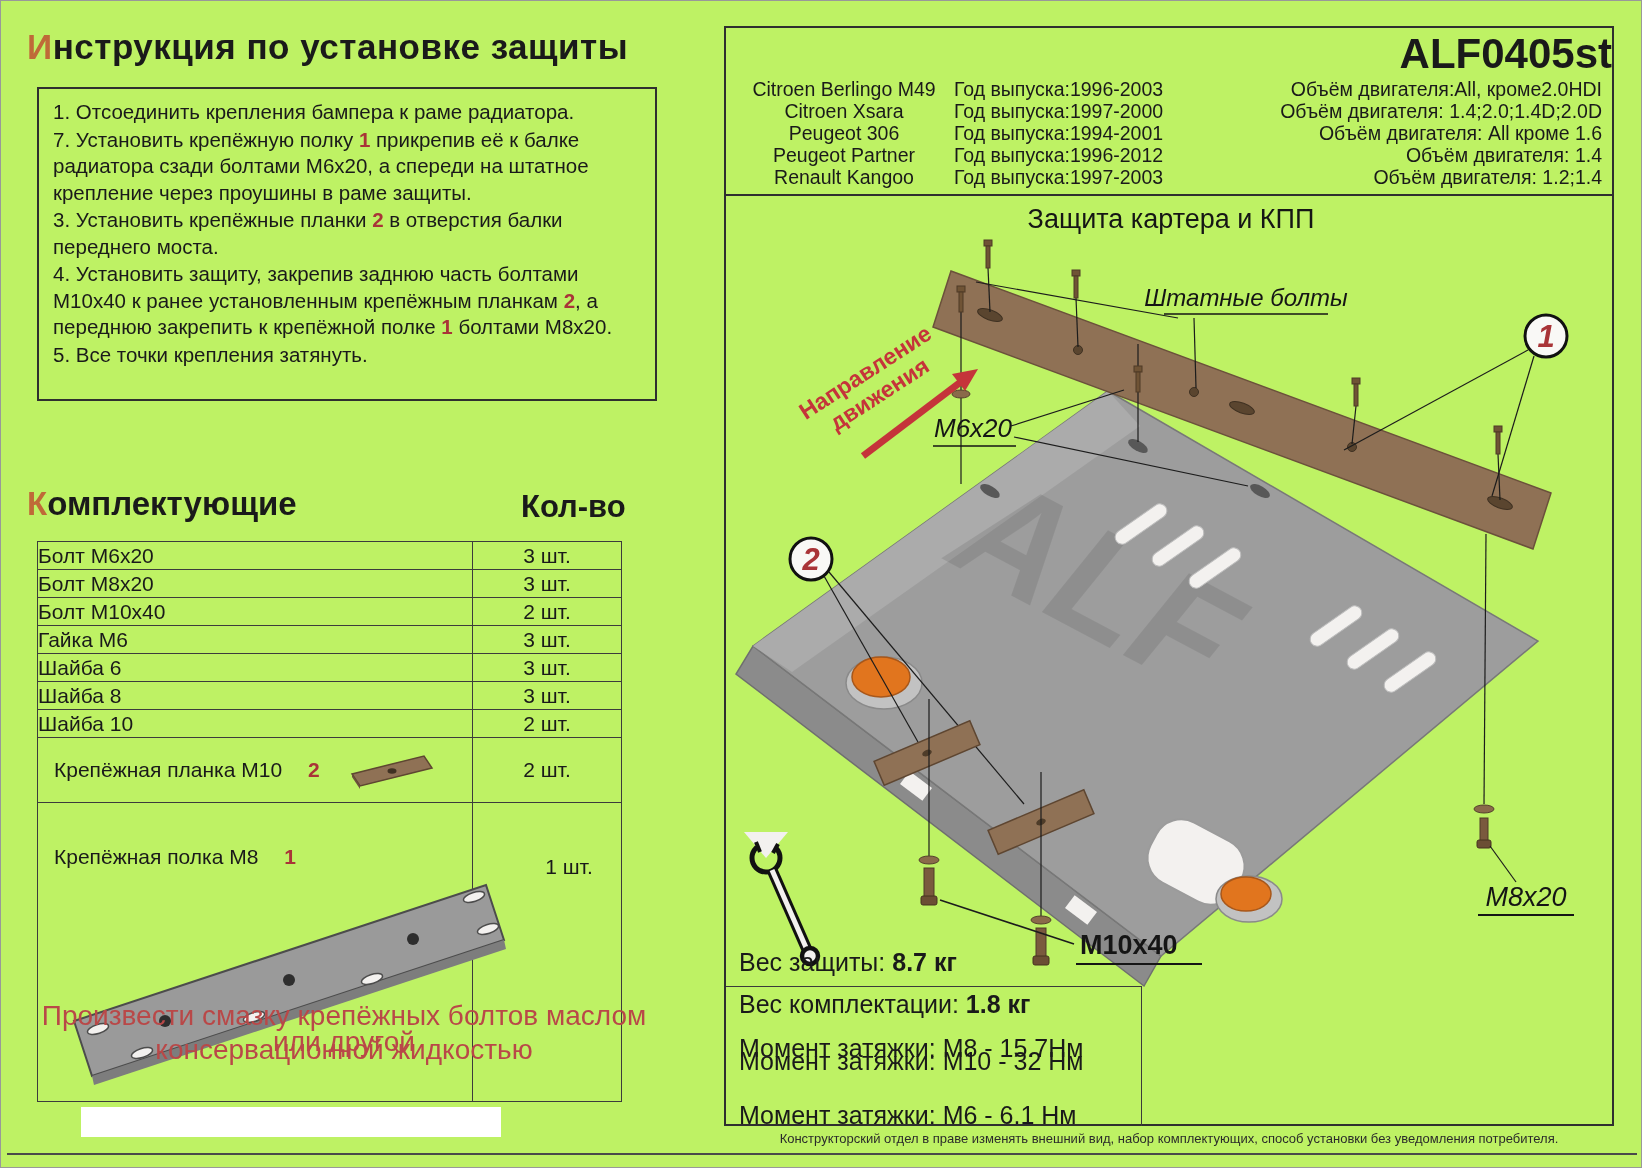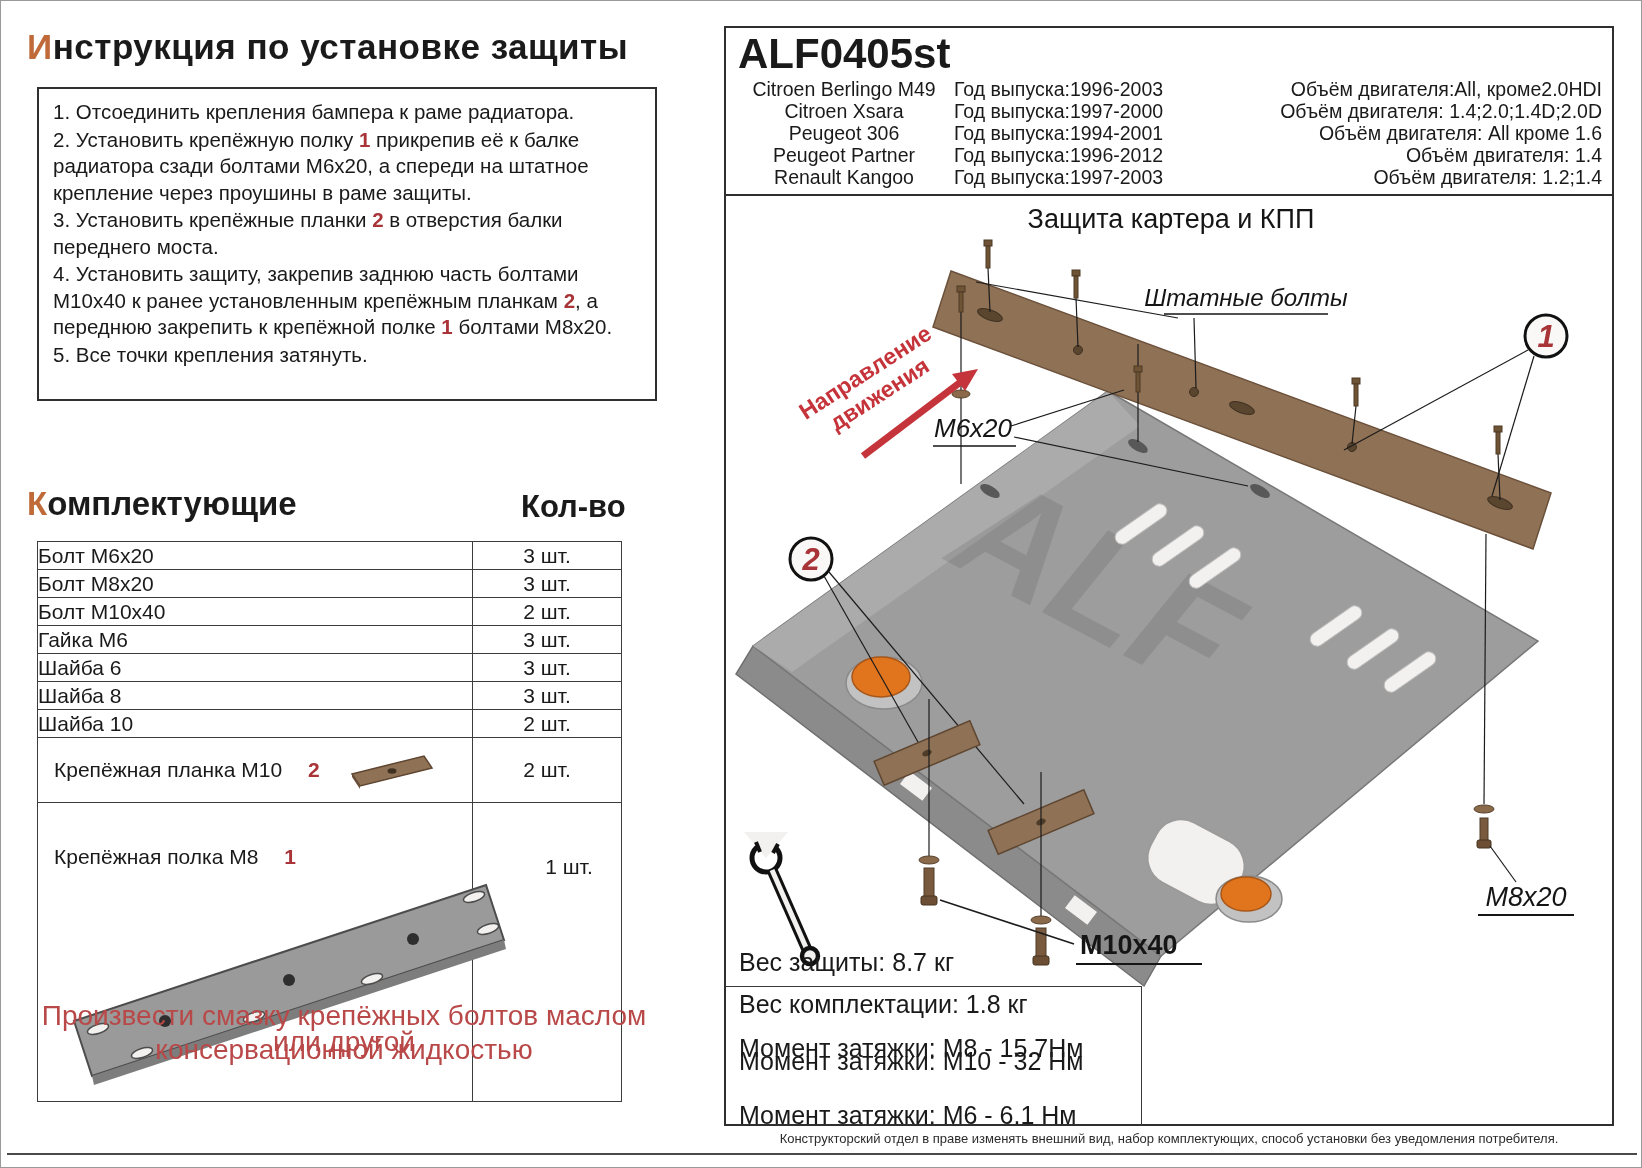--- a/index.html
+++ b/index.html
@@ -1,16 +1,16 @@
 <!DOCTYPE html>
 <html><head>
 <meta charset="utf-8">
 <style>
   html,body{margin:0;padding:0;background:#d8d6d4;}
-  #page{position:relative;width:1642px;height:1168px;background:#ffffff;
+  #page{position:relative;width:1642px;height:1168px;background:#bef264;
         border:1px solid #999;overflow:hidden;box-sizing:border-box;
         font-family:"Liberation Sans",sans-serif;color:#1a1a1a;}
   .abs{position:absolute;}
   
   .main-title{left:26px;top:26px;font-size:35px;font-weight:bold;letter-spacing:.5px;}
   .initial{color:#bf6a38;}
   .steps-box{left:36px;top:86px;width:620px;height:314px;border:2px solid #2f2f2f;
              box-sizing:border-box;padding:10px 14px;font-size:20.5px;line-height:26.5px;}
   .step{margin:0 0 1px 0;}
   .redref{color:#a93438;font-weight:bold;}
@@ -23,44 +23,44 @@
   tr.srowA td{height:64px;}
   td.bigcell{height:298px;vertical-align:top;position:relative;}
   .srow-label{display:flex;align-items:center;gap:26px;padding-left:16px;}
   .warning{left:28px;width:630px;text-align:center;color:#b94848;font-size:28px;line-height:26px;}
   .whitepatch{left:80px;top:1106px;width:420px;height:30px;background:#fff;}
   
   .panel{left:723px;top:25px;width:890px;height:1100px;border:2px solid #2f2f2f;
          box-sizing:border-box;}
   .panel-header{position:absolute;left:0;top:0;width:100%;height:168px;
                 border-bottom:2px solid #2f2f2f;box-sizing:border-box;}
-  .code{text-align:left;font-size:42px;font-weight:bold;margin-top:2px;line-height:48px;margin-left:12px;}
+  .code{text-align:right;font-size:42px;font-weight:bold;margin-top:2px;line-height:48px;}
   .model-row{display:flex;font-size:19.5px;line-height:22px;padding:0 10px 0 8px;}
   .m-name{width:220px;text-align:center;}
   .m-years{width:255px;}
   .m-engine{flex:1;text-align:right;}
   .diagram-svg{position:absolute;left:0;top:166px;}
   .spec-box{position:absolute;left:0;top:958px;width:416px;height:140px;
             border-top:1.6px solid #3a3a3a;border-right:1.6px solid #3a3a3a;box-sizing:border-box;}
   .spec-row{position:absolute;left:13px;font-size:25px;line-height:27px;white-space:nowrap;}
-  .spec-row b{font-weight:normal;}
+  .spec-row b{font-weight:bold;}
   .footer-note{left:723px;top:1130px;width:890px;text-align:center;font-size:13px;color:#2b2b2b;}
   .bottom-rule{left:6px;top:1152px;width:1630px;border-top:2px solid #4a4a4a;height:0;}
   svg text{font-family:"Liberation Sans",sans-serif;}
 </style>
 </head>
 <body>
 
 <div id="page">
 
   <div class="abs main-title"><span class="initial">И</span><span>нструкция по установке защиты</span></div>
 
   <div class="abs steps-box">
     <p class="step"><span>1.   Отсоединить крепления бампера к раме радиатора.</span></p>
-    <p class="step"><span>2.   Установить крепёжную полку </span><span class="redref">1</span><span> прикрепив её к балке радиатора  сзади болтами М6х20, а спереди на штатное крепление через проушины в раме защиты.</span></p>
+    <p class="step"><span>7.   Установить крепёжную полку </span><span class="redref">1</span><span> прикрепив её к балке радиатора  сзади болтами М6х20, а спереди на штатное крепление через проушины в раме защиты.</span></p>
     <p class="step"><span>3.   Установить крепёжные планки </span><span class="redref">2</span><span> в отверстия балки переднего моста.</span></p>
     <p class="step"><span>4.   Установить защиту, закрепив заднюю часть болтами М10х40 к ранее установленным крепёжным планкам </span><span class="redref">2</span><span>, а переднюю закрепить к крепёжной полке </span><span class="redref">1</span><span> болтами М8х20.</span></p>
     <p class="step"><span>5.   Все точки крепления затянуть.</span></p>
   </div>
 
   <div class="abs comp-title"><span class="initial">К</span><span>омплектующие</span></div>
   <div class="abs qty-title">Кол-во</div>
 
   <table class="comp">
     <tbody>

